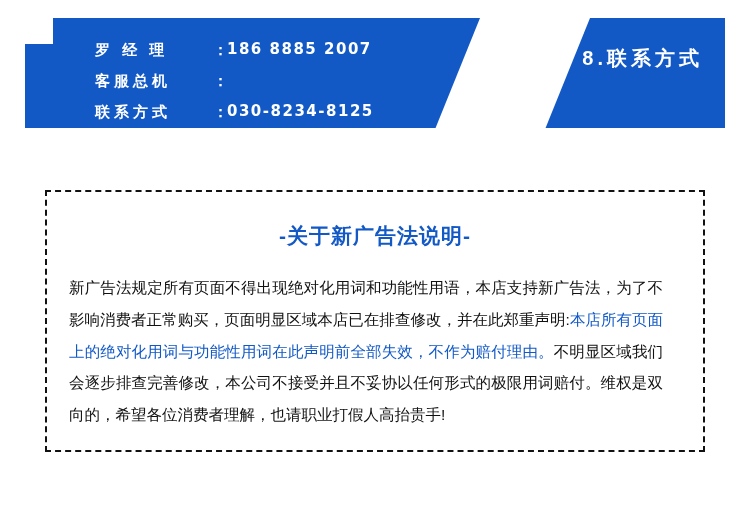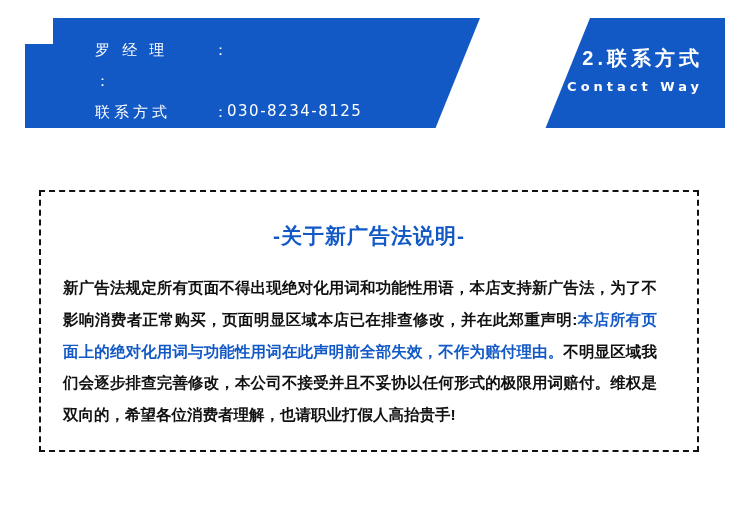--- a/index.html
+++ b/index.html
@@ -56,21 +56,21 @@
     color: #ffffff;
   }
   .contact-row {
     display: flex;
     align-items: flex-start;
     font-size: 15px;
     letter-spacing: 1px;
     line-height: 1;
     margin-bottom: 16px;
     white-space: nowrap;
-    font-weight: normal;
+    font-weight: bold;
   }
   .contact-label {
     display: inline-block;
     width: 118px;
     letter-spacing: 4px;
   }
   .contact-colon {
     display: inline-block;
     width: 14px;
     text-align: left;
@@ -100,21 +100,21 @@
     font-weight: bold;
     letter-spacing: 4px;
     margin-top: 9px;
     font-family: "DejaVu Sans", sans-serif;
     white-space: nowrap;
   }
 
   
   .notice-box {
     position: absolute;
-    left: 39px;
+    left: 45px;
     top: 190px;
     width: 660px;
     height: 262px;
     border: 2px dashed #111111;
     box-sizing: border-box;
   }
   .notice-title {
     text-align: center;
     color: #1259c6;
     font-size: 21px;
@@ -122,52 +122,52 @@
     letter-spacing: 1px;
     margin-top: 30px;
   }
   .notice-body {
     margin: 22px 40px 0 22px;
     font-size: 15.5px;
     line-height: 2.05;
     color: #111111;
     text-align: justify;
     text-justify: inter-ideograph;
-    font-weight: bold;
   }
   .hl {
     color: #1259c6;
   }
 </style>
 </head>
 <body>
 
 <div class="banner">
   <div class="banner-bg"></div>
   <div class="banner-notch"></div>
   <div class="banner-diagonal"></div>
 
   <div class="contact-list">
     <div class="contact-row">
       <span class="contact-label">罗 经 理</span>
       <span class="contact-colon">：</span>
+      <span class="contact-value">186 8885 2007</span>
     </div>
     <div class="contact-row">
+      <span class="contact-label">客服总机</span>
       <span class="contact-colon">：</span>
     </div>
     <div class="contact-row">
       <span class="contact-label">联系方式</span>
       <span class="contact-colon">：</span>
       <span class="contact-value">030-8234-8125</span>
     </div>
   </div>
 
   <div class="banner-title-wrap">
-    <div class="banner-title">2.联系方式</div>
-    <div class="banner-subtitle">Contact Way</div>
+    <div class="banner-title">8.联系方式</div>
   </div>
 </div>
 
 <div class="notice-box">
   <div class="notice-title">-关于新广告法说明-</div>
   <div class="notice-body">
     <span>新广告法规定所有页面不得出现绝对化用词和功能性用语，本店支持新广告法，为了不影响消费者正常购买，页面明显区域本店已在排查修改，并在此郑重声明:</span><span class="hl">本店所有页面上的绝对化用词与功能性用词在此声明前全部失效，不作为赔付理由。</span><span>不明显区域我们会逐步排查完善修改，本公司不接受并且不妥协以任何形式的极限用词赔付。维权是双向的，希望各位消费者理解，也请职业打假人高抬贵手!</span>
   </div>
 </div>
 

